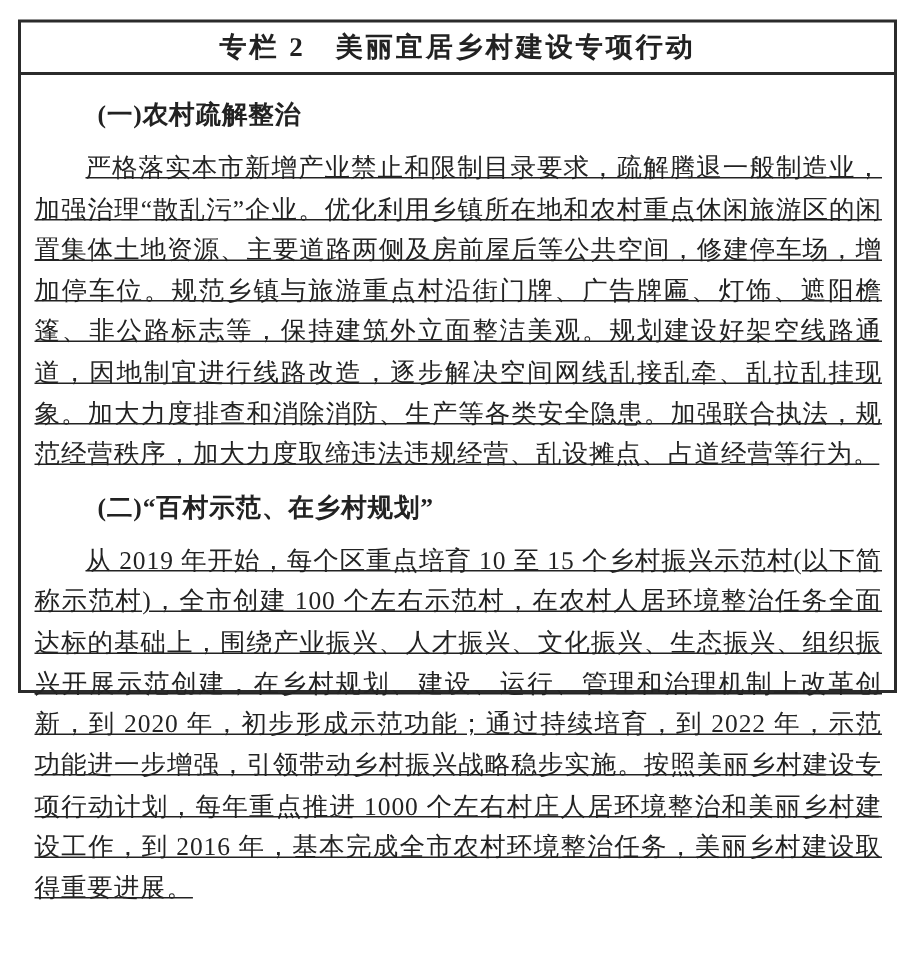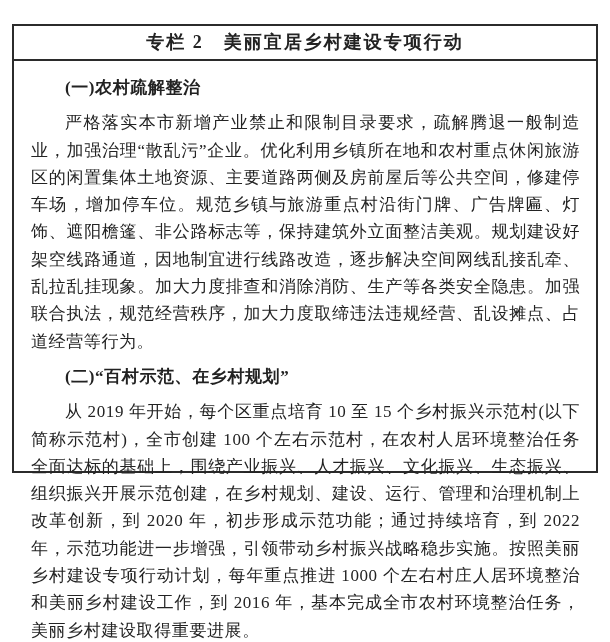--- a/index.html
+++ b/index.html
@@ -10,21 +10,21 @@
   body {
     width: 610px;
     height: 642px;
     position: relative;
     font-family: "Liberation Serif", "DejaVu Serif", serif;
     color: #1e1e1e;
   }
   .panel {
     position: absolute;
     left: 12px;
-    top: 24px;
+    top: 13px;
     width: 586px;
     height: 449px;
     box-sizing: border-box;
     border: 2px solid #2b2b2b;
     background: #ffffff;
   }
   .panel-title {
     height: 33px;
     line-height: 33px;
     border-bottom: 2px solid #2b2b2b;
@@ -45,22 +45,23 @@
   }
   .section-heading {
     margin: 8px;
     font-size: 17px;
     font-weight: bold;
     line-height: 27.3px;
     text-indent: 2em;
     color: #222222;
   }
   .section-paragraph {
-    margin: 8px;
+    margin: 0;
     text-indent: 2em;
+    text-decoration: underline;
   }
 </style>
 </head>
 <body>
 
 <div class="panel">
   <div class="panel-title">专栏 2　美丽宜居乡村建设专项行动</div>
   <div class="panel-body">
     <h3 class="section-heading">(一)农村疏解整治</h3>
     <p class="section-paragraph">严格落实本市新增产业禁止和限制目录要求，疏解腾退一般制造业，加强治理“散乱污”企业。优化利用乡镇所在地和农村重点休闲旅游区的闲置集体土地资源、主要道路两侧及房前屋后等公共空间，修建停车场，增加停车位。规范乡镇与旅游重点村沿街门牌、广告牌匾、灯饰、遮阳檐篷、非公路标志等，保持建筑外立面整洁美观。规划建设好架空线路通道，因地制宜进行线路改造，逐步解决空间网线乱接乱牵、乱拉乱挂现象。加大力度排查和消除消防、生产等各类安全隐患。加强联合执法，规范经营秩序，加大力度取缔违法违规经营、乱设摊点、占道经营等行为。</p>

